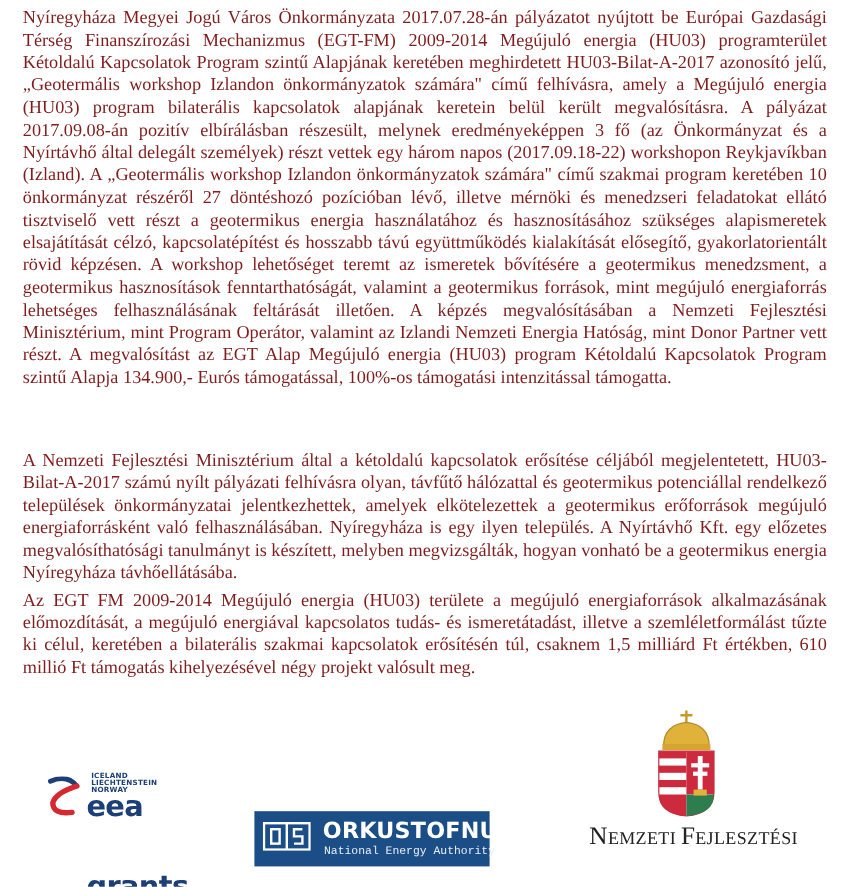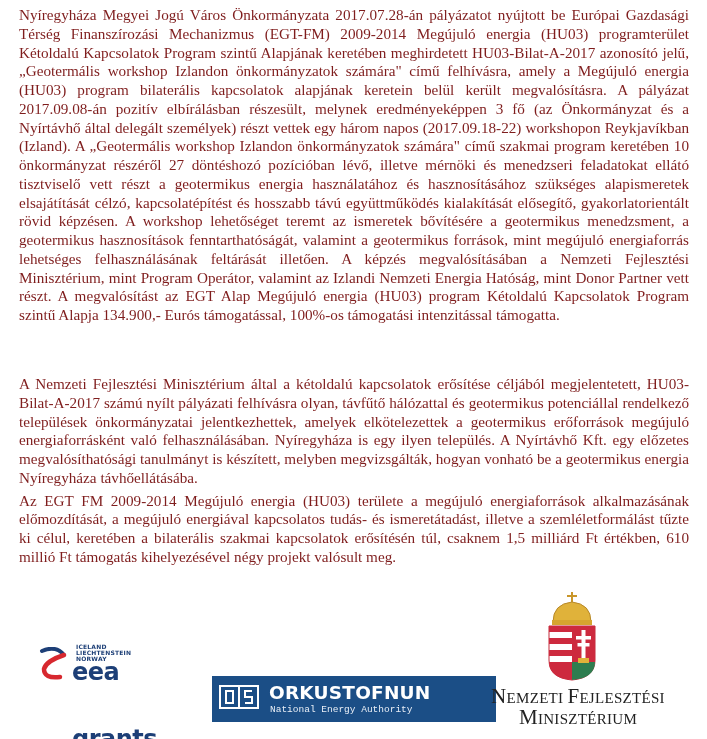--- a/index.html
+++ b/index.html
@@ -25,21 +25,21 @@
   .eea-countries div { white-space: nowrap; }
   .eea-word {
     position: absolute; left: 34px;
     font-family: "DejaVu Sans", sans-serif; font-weight: bold;
     font-size: 24px; line-height: 20px; color: #1d3f77; letter-spacing: -0.5px;
   }
   .eea-word.w1 { top: 22px; }
   .eea-word.w2 { top: 41px; margin-top: 48px; }
 
   .logo-orku {
-    position: absolute; left: 212px; top: 676px; width: 284px; height: 46px;
+    position: absolute; left: 212px; top: 676px; width: 196px; height: 46px;
     background: #1b4e86;
   }
   .orku-mark { position: absolute; left: 7px; top: 9px; width: 40px; height: 24px; }
   .orku-name {
     position: absolute; left: 57px; top: 6px;
     font-family: "DejaVu Sans", sans-serif; font-weight: bold; font-size: 18.5px;
     color: #ffffff; letter-spacing: 0.2px; white-space: nowrap;
   }
   .orku-sub {
     position: absolute; left: 58px; top: 28px;
@@ -103,14 +103,13 @@
     <rect x="4" y="60" width="23" height="6" fill="#cd2a3e"></rect>
     <path d="M4 72 H27 V90 Q4 88 4 72 Z" fill="#cd2a3e"></path>
     <rect x="27" y="36" width="23" height="36" fill="#cd2a3e"></rect>
     <path d="M27 72 H50 Q50 88 27 90 Z" fill="#2e7d4f"></path>
     <rect x="36.5" y="40" width="4" height="28" fill="#fff"></rect>
     <rect x="31" y="46" width="15" height="3.5" fill="#fff"></rect>
     <rect x="32.5" y="53" width="12" height="3.5" fill="#fff"></rect>
     <rect x="33" y="68" width="11" height="5" fill="#e0b23a"></rect>
   </svg>
   <div class="nfm-line l1"><span>N</span><span class="sc">EMZETI </span><span>F</span><span class="sc">EJLESZTÉSI</span></div>
-  <div class="nfm-line l2"><span>M</span><span class="sc">INISZTÉRIUM</span></div>
 </div>
 
 </body></html>

